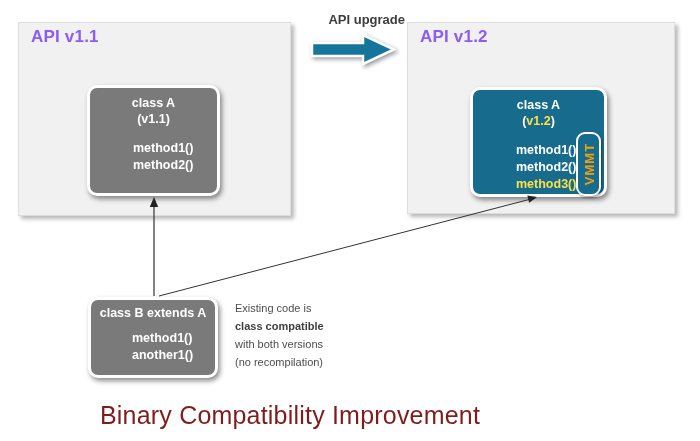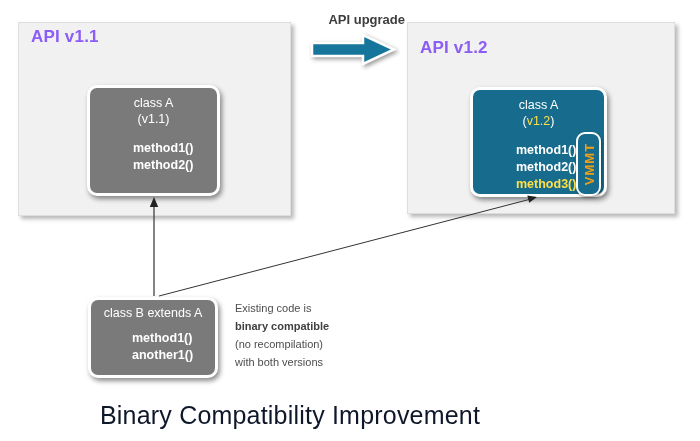--- a/index.html
+++ b/index.html
@@ -14,21 +14,21 @@
   .panel-title{
     position:absolute;font-size:17px;font-weight:bold;color:#8b5cf6;letter-spacing:.2px;
   }
   .classbox{
     position:absolute;border:3px solid #ffffff;border-radius:10px;
     box-shadow:2px 3px 5px rgba(0,0,0,0.45);box-sizing:border-box;
   }
   .gray{background:#7a7a7a;}
   .teal{background:#176b8c;}
   .classbox .hdr{
-    text-align:center;padding-top:7px;font-size:12.5px;font-weight:normal;color:#ffffff;line-height:16px;
+    text-align:center;padding-top:7px;font-size:12.5px;font-weight:bold;color:#ffffff;line-height:16px;
   }
   .classbox .methods{
     margin-top:13px;padding-left:12px;font-size:12.5px;font-weight:bold;color:#ffffff;line-height:17px;margin-left:31px;
   }
   .orange{color:#fde047;}
   .vmmt{
     position:absolute;left:103px;top:42px;width:25px;height:64px;
     border:2.5px solid #ffffff;border-radius:9px;background:#176b8c;box-sizing:border-box;
     box-shadow:1px 2px 3px rgba(0,0,0,0.35);
   }
@@ -40,21 +40,21 @@
     position:absolute;left:295px;top:12px;width:110px;text-align:right;
     font-size:13px;font-weight:bold;color:#3d3d3d;
   }
   #upgrade-arrow{position:absolute;left:306px;top:29px;}
   #note{
     position:absolute;left:235px;top:299px;font-size:11px;color:#4d4d4d;line-height:18px;
   }
   #note .b{font-weight:bold;color:#404040;}
   #main-title{
     position:absolute;left:0;top:401px;width:580px;text-align:center;
-    font-size:25px;color:#0f172a;letter-spacing:.2px;
+    font-size:25px;color:#7f1d1d;letter-spacing:.2px;
   }
   #connector-layer{position:absolute;left:0;top:0;pointer-events:none;}
 </style>
 </head>
 <body>
 
 <div id="canvas">
 
   <div class="panel" style="left:18px;top:22px;width:271px;height:192px;"></div>
   <div class="panel-title" style="left:31px;top:27px;">API v1.1</div>
@@ -64,21 +64,21 @@
       <div>class A</div>
       <div>(v1.1)</div>
     </div>
     <div class="methods">
       <div>method1()</div>
       <div>method2()</div>
     </div>
   </div>
 
   <div class="panel" style="left:407px;top:22px;width:266px;height:190px;"></div>
-  <div class="panel-title" style="left:420px;top:38px;text-align:right;">API v1.2</div>
+  <div class="panel-title" style="left:420px;top:27px;text-align:right;">API v1.2</div>
 
   <div class="classbox teal" style="left:470px;top:87px;width:137px;height:110px;">
     <div class="hdr">
       <div>class A</div>
       <div><span>(</span><span class="orange">v1.2</span><span>)</span></div>
     </div>
     <div class="methods">
       <div>method1()</div>
       <div>method2()</div>
       <div class="orange">method3()</div>
@@ -96,23 +96,23 @@
   <div class="classbox gray" style="left:88px;top:297px;width:130px;height:81px;">
     <div class="hdr" style="padding-top:5px;">class B extends A</div>
     <div class="methods" style="margin-top:9px;padding-left:10px;">
       <div>method1()</div>
       <div>another1()</div>
     </div>
   </div>
 
   <div id="note">
     <div>Existing code is</div>
-    <div class="b">binary compatible</div>
+    <div class="b">class compatible</div>
+    <div>with both versions</div>
     <div>(no recompilation)</div>
-    <div>with both versions</div>
   </div>
 
   <svg id="connector-layer" width="700" height="441" viewBox="0 0 700 441">
 
     <line x1="154" y1="296" x2="154" y2="204" stroke="#333333" stroke-width="1.2"></line>
     <polygon points="154,197 149.8,207 158.2,207" fill="#222222"></polygon>
 
     <line x1="159" y1="296" x2="529" y2="199.5" stroke="#333333" stroke-width="1"></line>
     <polygon points="537,197 529.2,202.8 527.3,195.6" fill="#222222"></polygon>
   </svg>

